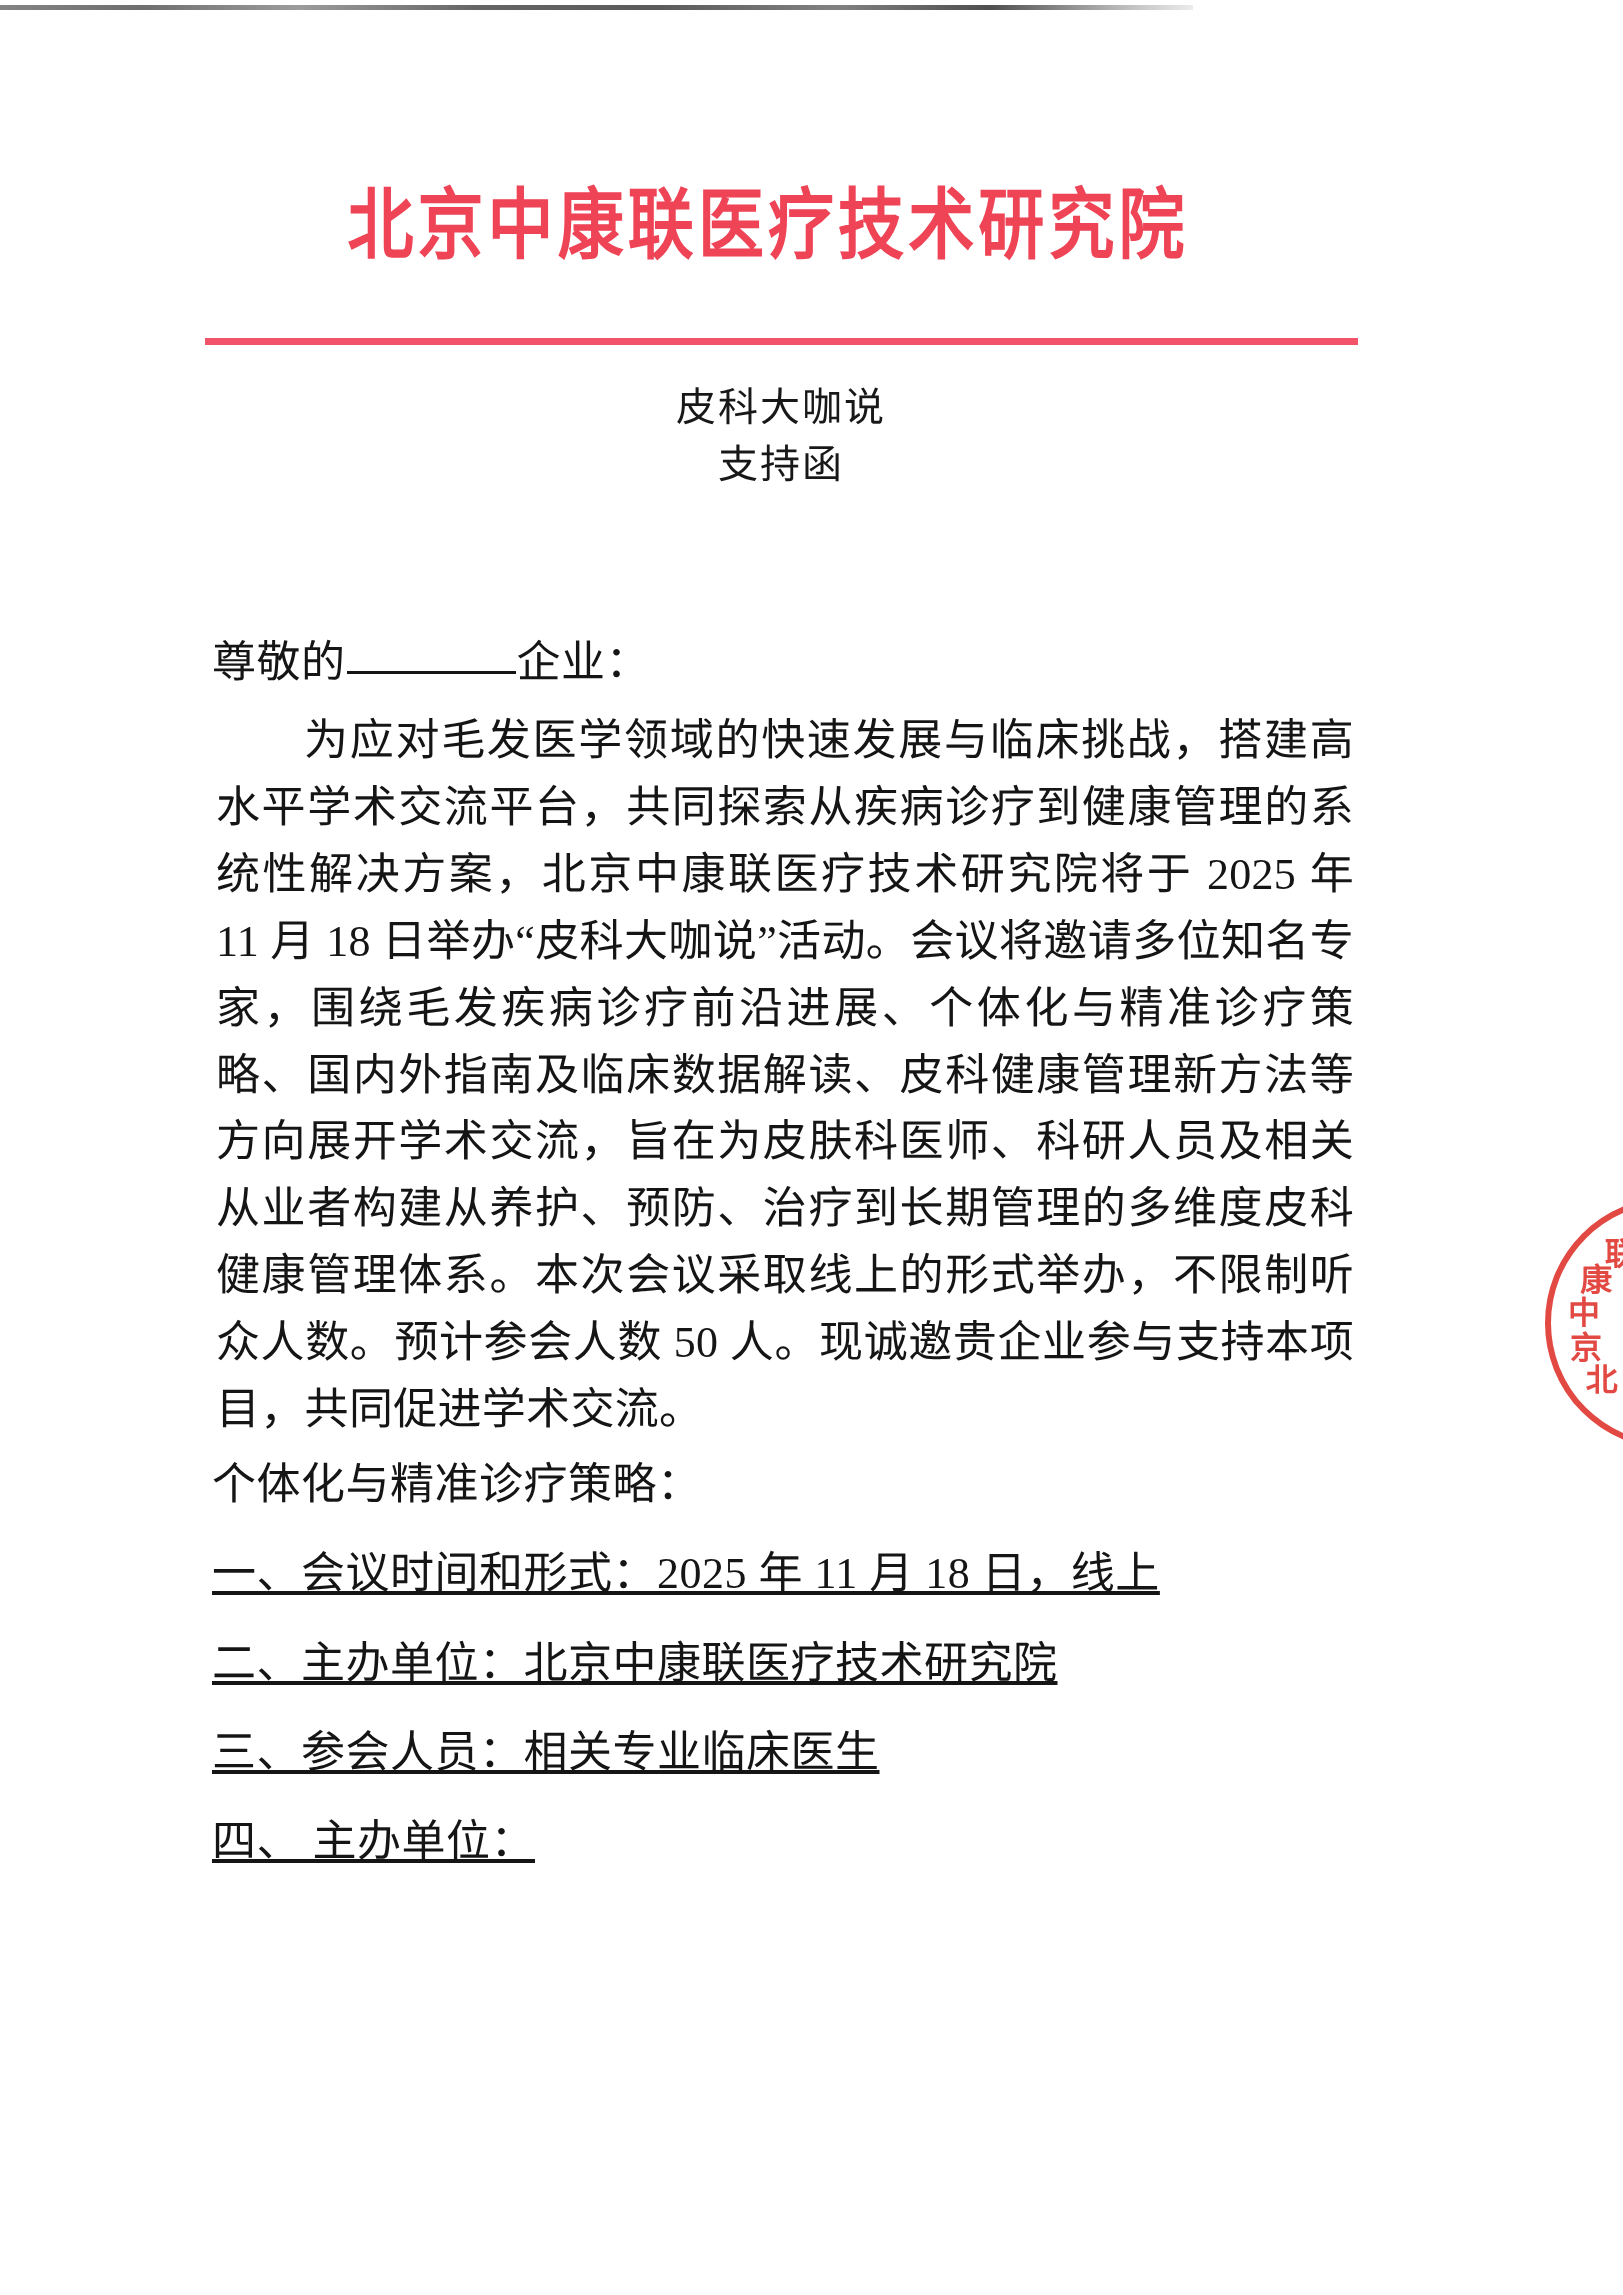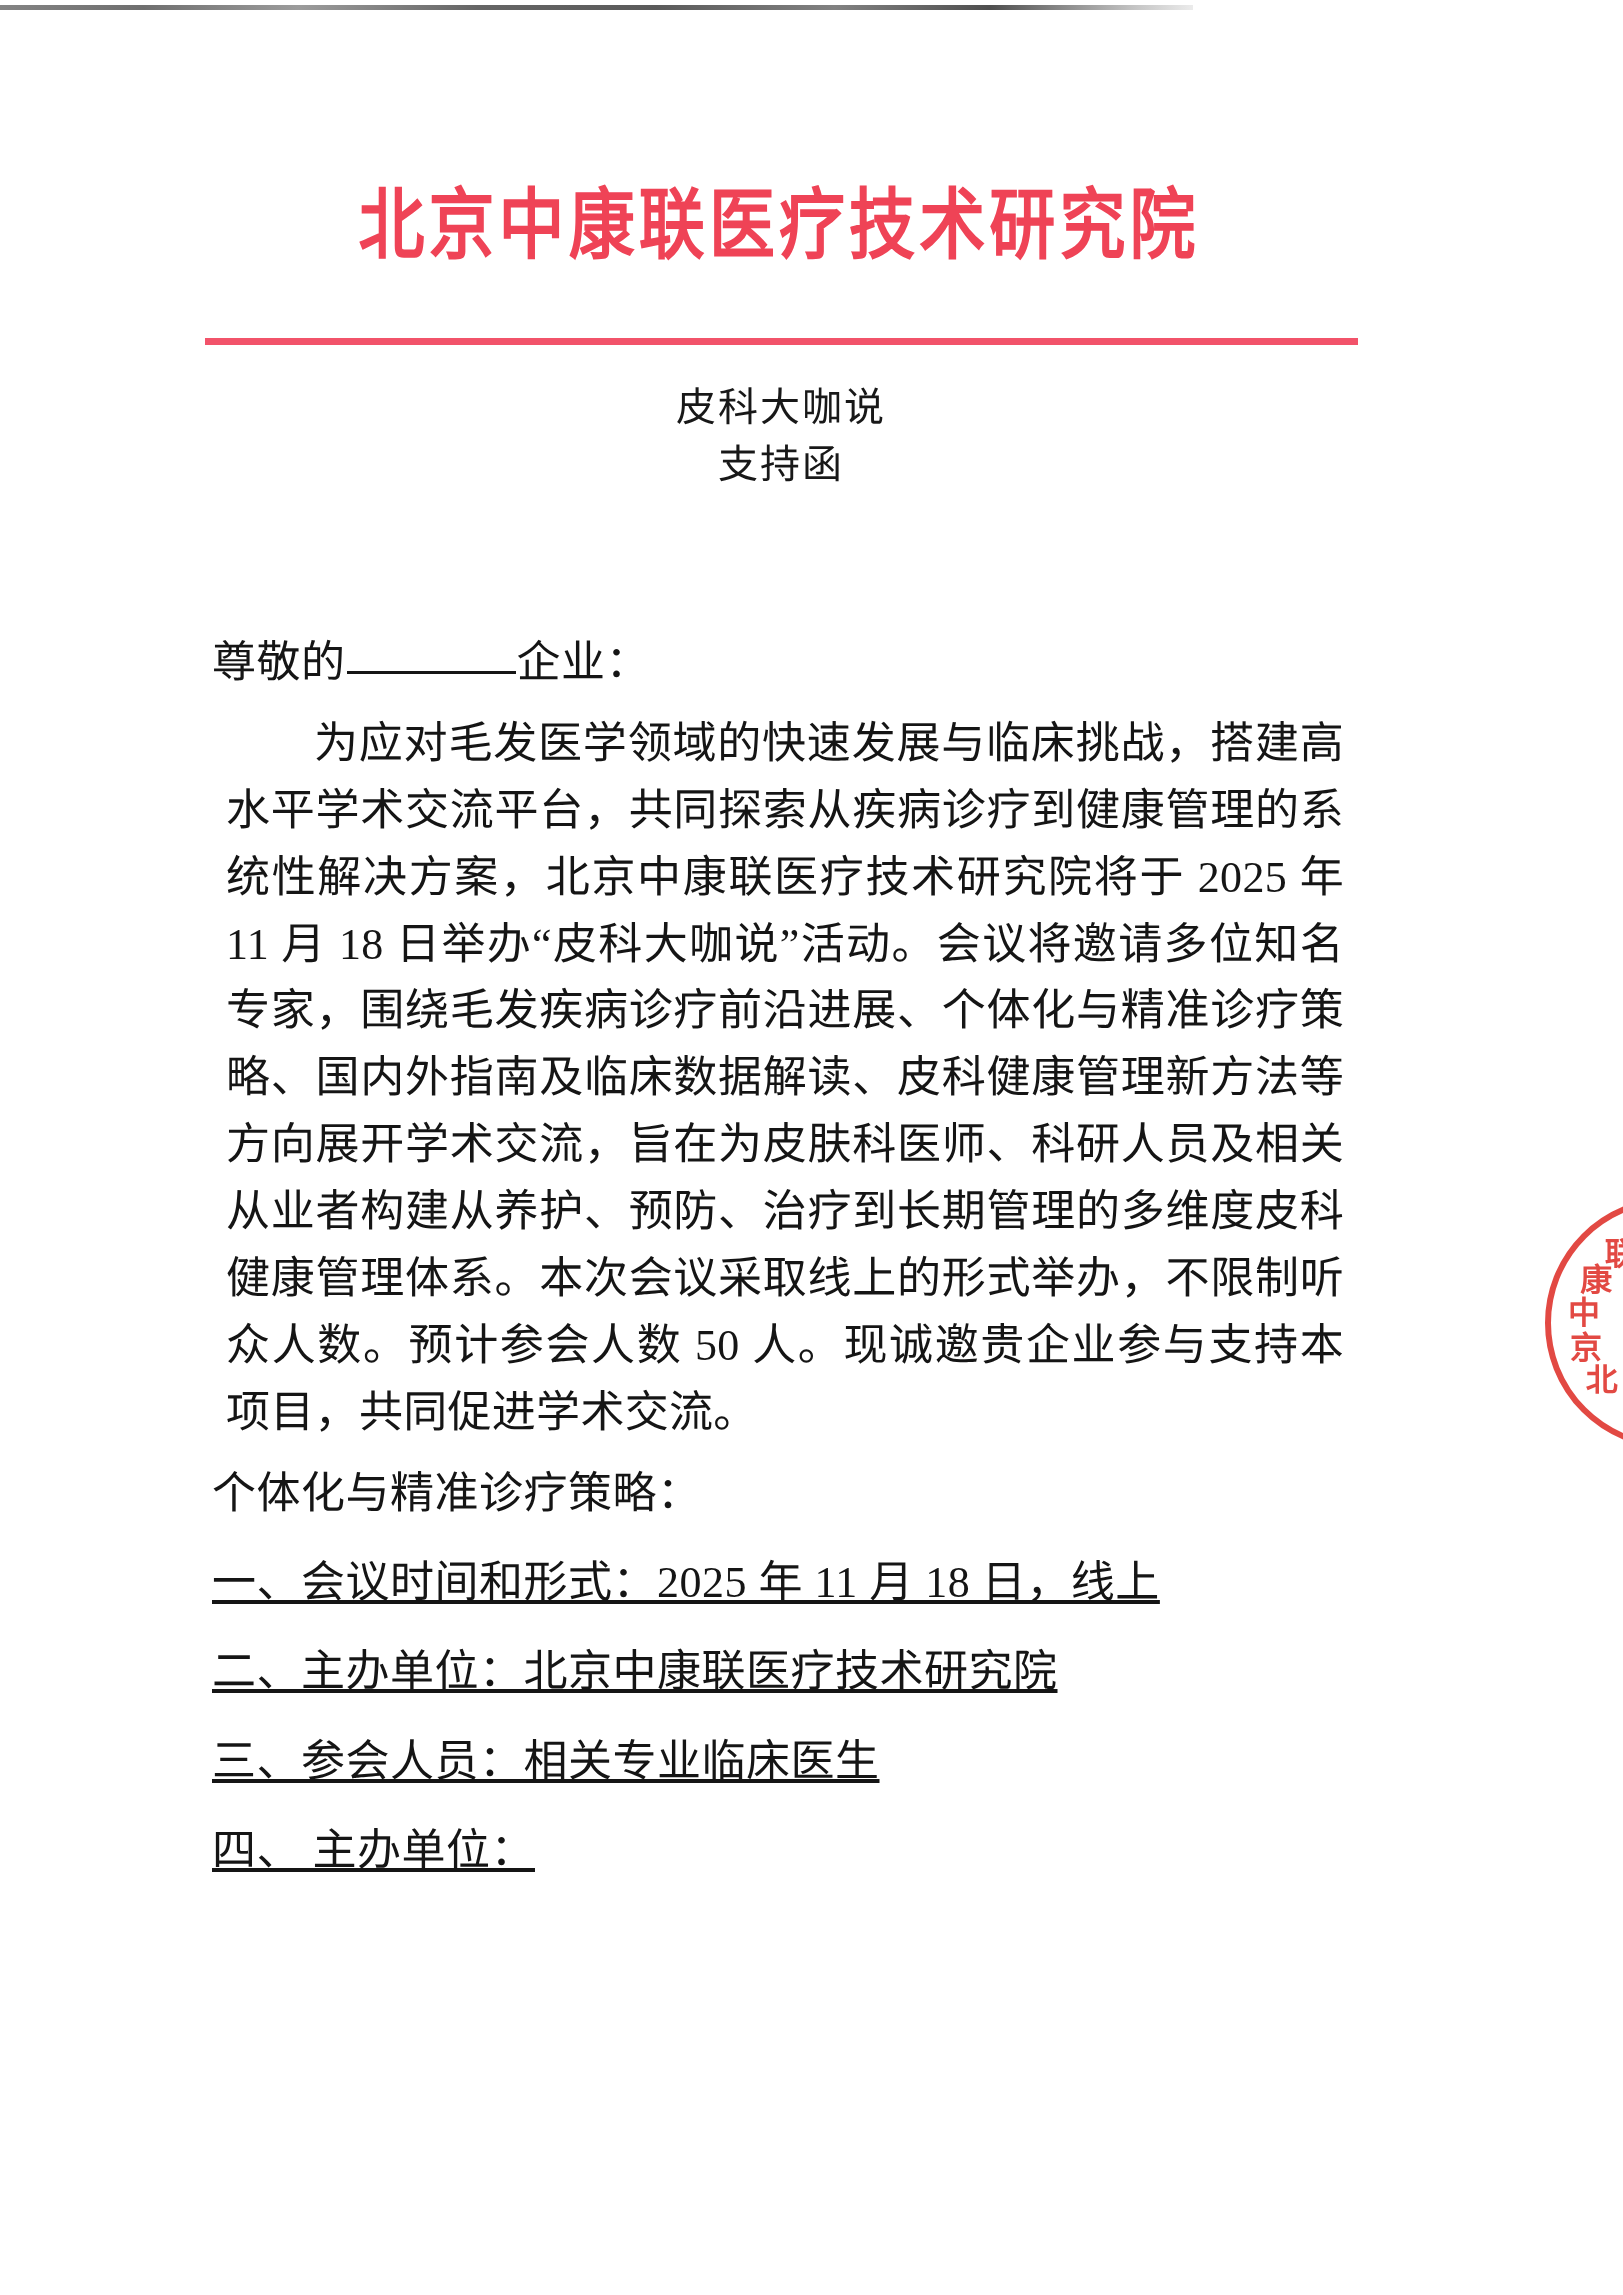--- a/index.html
+++ b/index.html
@@ -27,21 +27,21 @@
     height: 4.6px;
     background: linear-gradient(to right,
         #6e6e6e 0%, #555 12%, #8a8a8a 25%, #4a4a4a 40%,
         #3d3d3d 55%, #6b6b6b 70%, #2f2f2f 83%, #b9b9b9 95%, #e8e8e8 100%);
     opacity: .85;
   }
 
   
   .letterhead {
     position: absolute;
-    left: 203px;
+    left: 192px;
     top: 182px;
     width: 1152px;
   }
 
   .org-name {
     font-family: "DejaVu Sans", "Liberation Sans", sans-serif;
     font-weight: bold;
     font-size: 66px;
     line-height: 1.12;
     letter-spacing: 4.1px;
@@ -102,21 +102,21 @@
     vertical-align: 3.1px;
     margin: 0 1px;
   }
 
   .para {
     text-align: justify;
     text-align-last: left;
     text-justify: inter-character;
     text-indent: 2em;
     letter-spacing: 0.3px;
-    margin: 14px;
+    margin: 4px;
   }
 
   .notice-lead {
     margin-top: 8.2px;
     letter-spacing: 0.5px;
   }
 
   .items {
     margin: 0;
     padding: 0;

